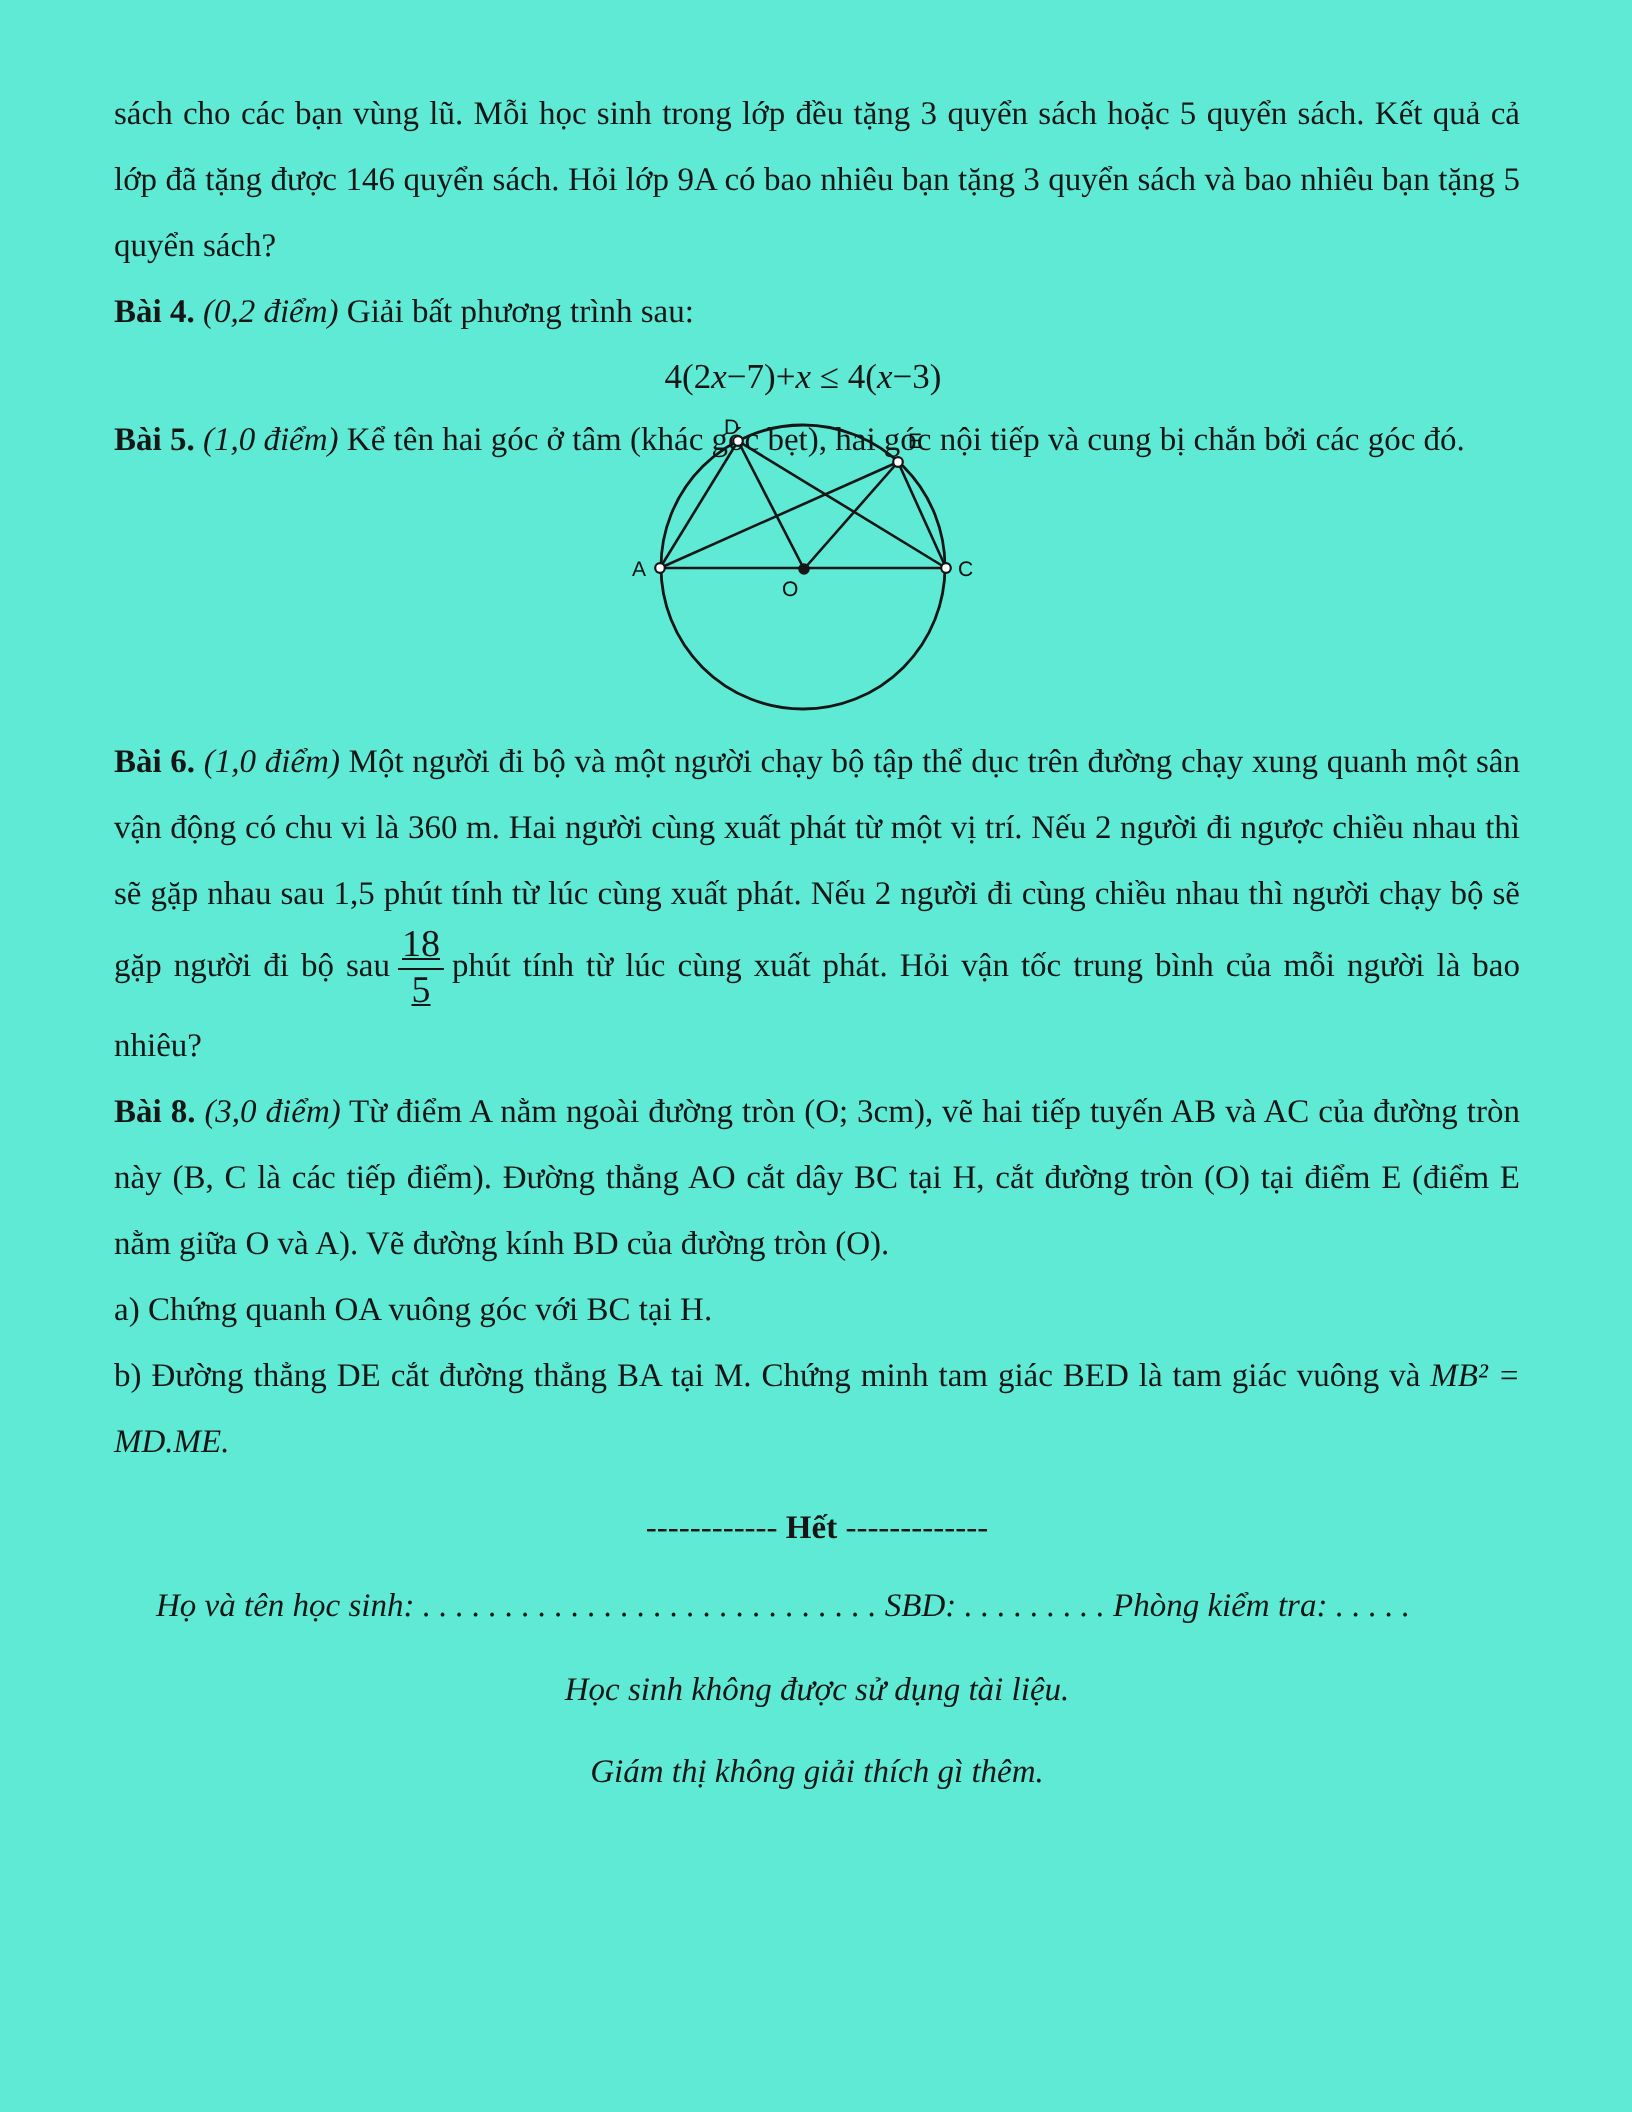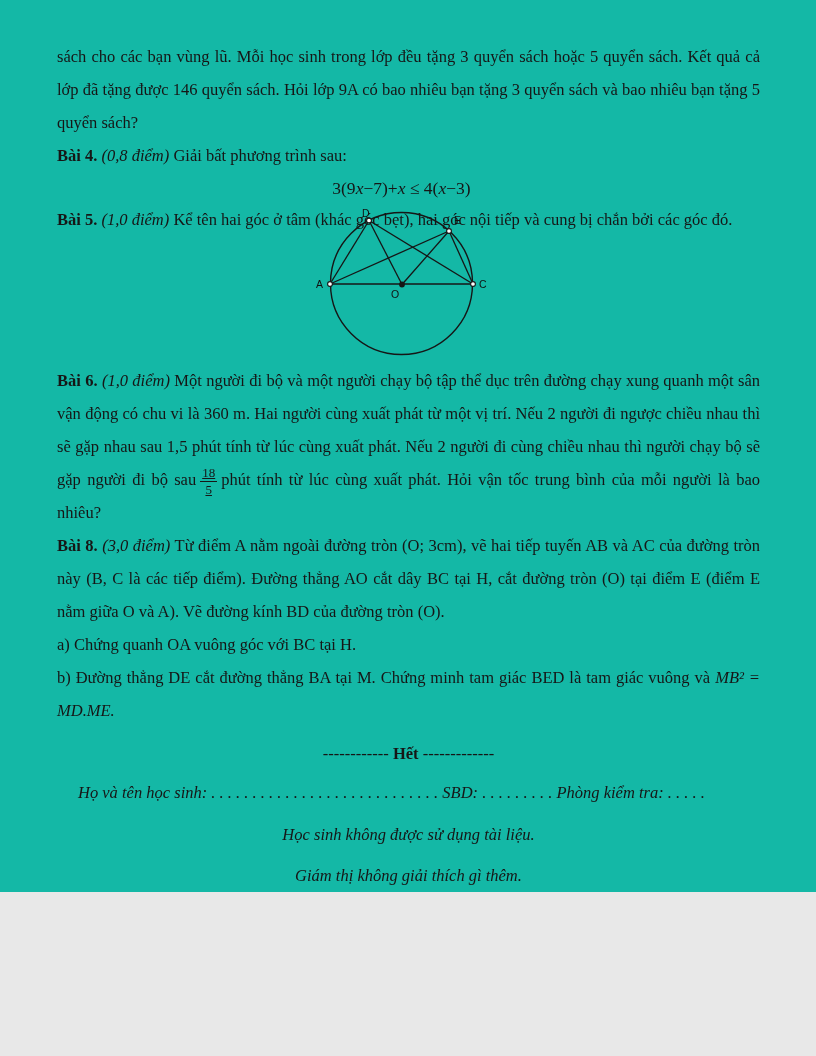--- a/index.html
+++ b/index.html
@@ -1,21 +1,21 @@
 <!DOCTYPE html>
 <html><head>
 <meta charset="utf-8">
 <style>
   html, body { margin: 0; padding: 0; background: #e8e8e8; }
   .page {
     position: relative;
     width: 816px;
-    height: 892px;
+    height: 1056px;
     margin: 0 auto;
-    background: #14b8a6;
+    background: #5eead4;
     box-sizing: border-box;
     padding: 40px 56px 0 57px;
     font-family: "Liberation Serif", "DejaVu Serif", serif;
     font-size: 16.5px;
     color: #161616;
     overflow: hidden;
   }
   p.para {
     margin: 0;
     text-align: justify;
@@ -41,21 +41,21 @@
   .fig-label {
     font-family: "Liberation Sans", "DejaVu Sans", sans-serif;
     font-size: 10.5px;
     fill: #111;
   }
   .frac {
     display: inline-block;
     text-align: center;
     vertical-align: middle;
     line-height: 1.05;
-    font-size: 13px;
+    font-size: 19px;
     margin: 0 4px;
     font-style: normal;
     text-decoration: underline;
   }
   .frac .num { display: block; border-bottom: 1.3px solid #161616; padding: 0 2px 1px; }
   .frac .den { display: block; padding-top: 1px; }
   .widehat { position: relative; display: inline-block; padding: 0 1px; }
   .widehat::before {
     content: "";
     position: absolute;
@@ -84,23 +84,23 @@
     margin: 16px;
   }
 </style>
 </head>
 <body>
 
 <div class="page">
 
   <p class="para"><span>sách cho các bạn vùng lũ. Mỗi học sinh trong lớp đều tặng 3 quyển sách hoặc 5 quyển sách. Kết quả cả lớp đã tặng được 146 quyển sách. Hỏi lớp 9A có bao nhiêu bạn tặng 3 quyển sách và bao nhiêu bạn tặng 5 quyển sách?</span></p>
 
-  <p class="para"><span class="b">Bài 4.</span> <span class="i">(0,8 điểm)</span> <span>Giải bất phương trình sau:</span></p>
+  <p class="para"><span class="b">Bài 4.</span> <span class="i">(0,2 điểm)</span> <span>Giải bất phương trình sau:</span></p>
 
-  <div class="equation-row"><span class="up">3(9</span><span class="math">x</span><span class="up">−7)+</span><span class="math">x</span><span class="up"> ≤ 4(</span><span class="math">x</span><span class="up">−3)</span></div>
+  <div class="equation-row"><span class="up">4(2</span><span class="math">x</span><span class="up">−7)+</span><span class="math">x</span><span class="up"> ≤ 4(</span><span class="math">x</span><span class="up">−3)</span></div>
 
   <p class="para"><span class="b">Bài 5.</span> <span class="i">(1,0 điểm)</span> <span>Kể tên hai góc ở tâm (khác góc bẹt), hai góc nội tiếp và cung bị chắn bởi các góc đó.</span></p>
 
   <div class="figure-wrap">
     <svg width="200" height="150" viewBox="0 0 200 150">
       <circle cx="92.5" cy="75.5" r="71" fill="none" stroke="#161616" stroke-width="1.4"></circle>
       <line x1="21" y1="76" x2="164" y2="76" stroke="#161616" stroke-width="1.3"></line>
       <line x1="93" y1="76.5" x2="60" y2="12.5" stroke="#161616" stroke-width="1.3"></line>
       <line x1="93" y1="76.5" x2="140" y2="23" stroke="#161616" stroke-width="1.3"></line>
       <line x1="21" y1="76" x2="60" y2="12.5" stroke="#161616" stroke-width="1.3"></line>

